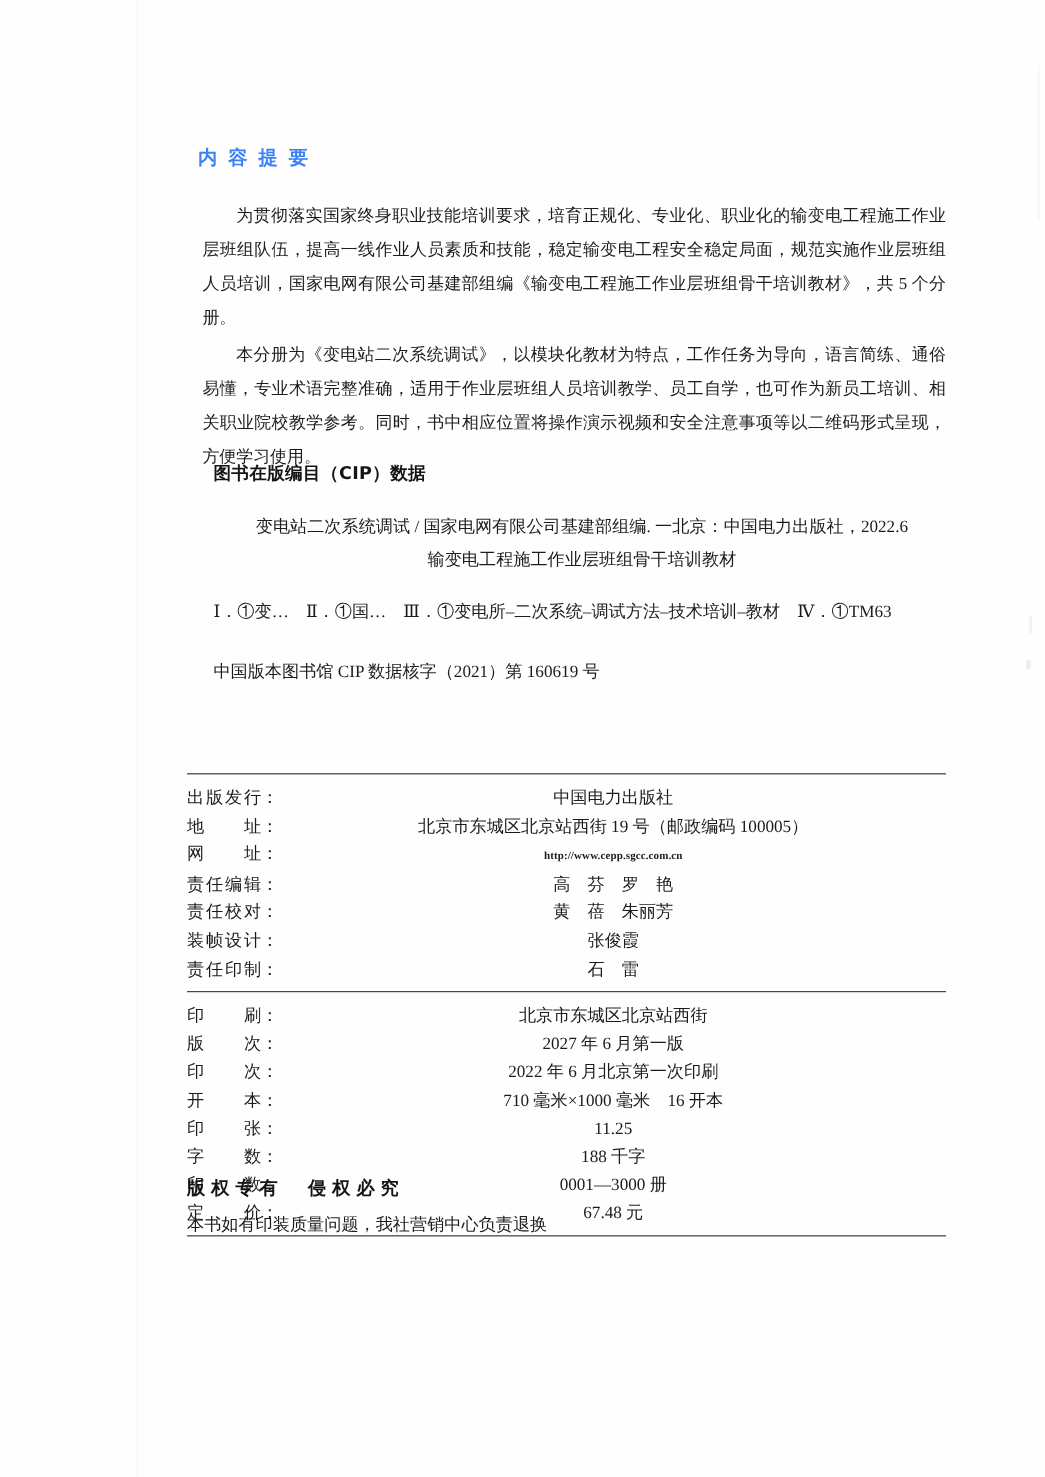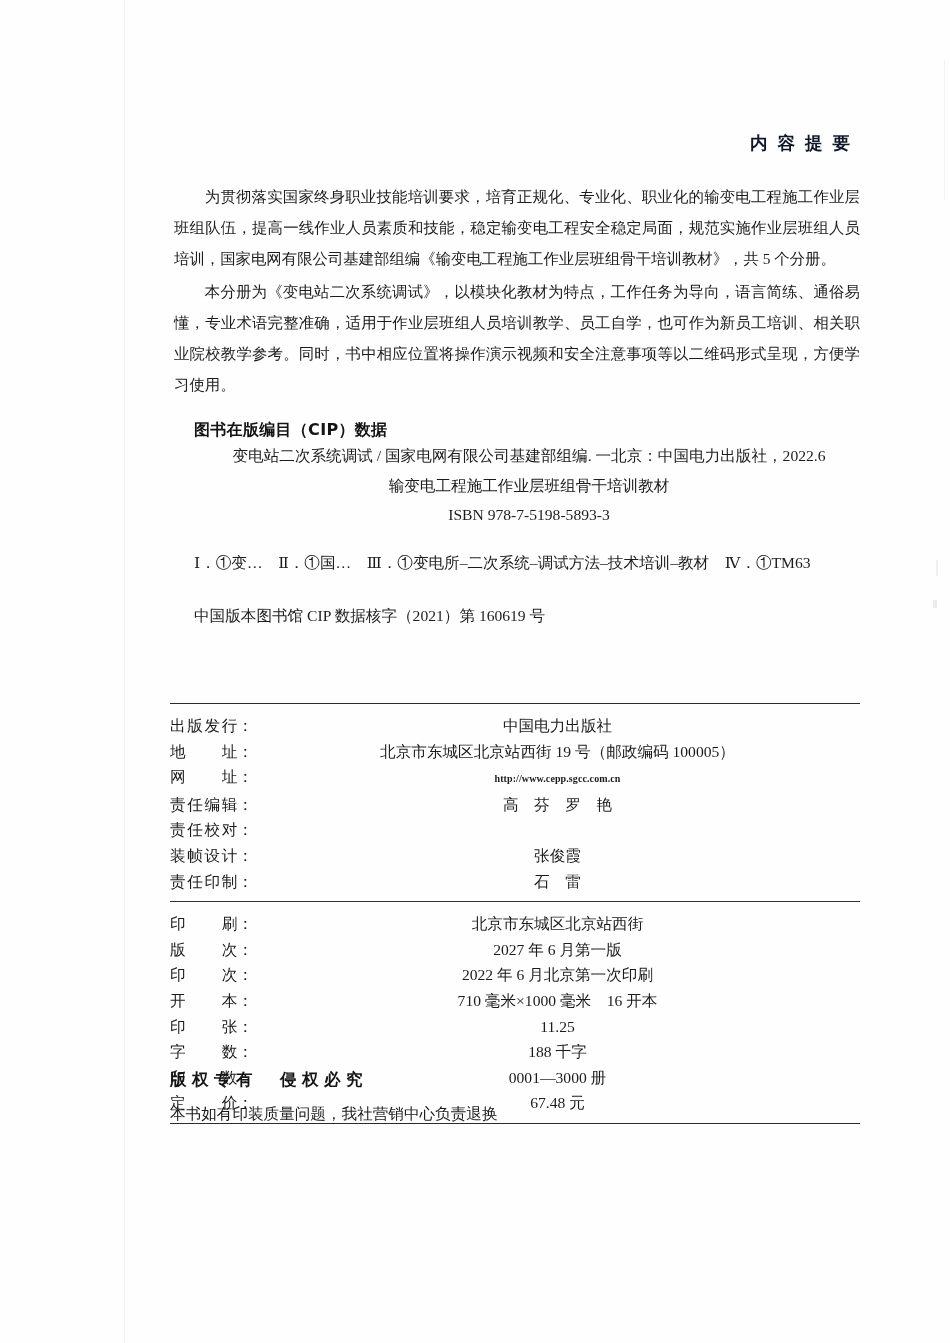--- a/index.html
+++ b/index.html
@@ -51,51 +51,52 @@
   }
 
   
   .summary-block {
     position: absolute;
     left: 170px;
     top: 131px;
     width: 690px;
   }
   .summary-heading {
-    text-align: right;
+    text-align: left;
     font-family: "DejaVu Sans", "Liberation Sans", sans-serif;
     font-weight: bold;
     font-size: 17.5px;
     letter-spacing: 10px;
     text-indent: 10px;
-    color: #0f172a;
+    color: #3b82f6;
     margin-bottom: 26px;
   }
   .summary-para {
     font-size: 15.4px;
     line-height: 31px;
     text-align: justify;
     text-justify: inter-ideograph;
     text-indent: 2em;
     color: #1c1c1c;
-    margin: 0 0 2px 4px;
+    margin: 0 0 2px 14px;
   }
 
   
   .cip-block {
     position: absolute;
     left: 194px;
     top: 420px;
     width: 670px;
   }
   .cip-title {
     font-family: "DejaVu Sans", "Liberation Sans", sans-serif;
     font-weight: bold;
     font-size: 16px;
     color: #141414;
+    margin-bottom: 24px;
     letter-spacing: 0.3px;
   }
   .cip-line {
     font-size: 15.6px;
     line-height: 29.5px;
     color: #1c1c1c;
     white-space: nowrap;
     text-align: center;
   }
   .cip-class {
@@ -198,21 +199,20 @@
   <section class="summary-block">
     <div class="summary-heading">内容提要</div>
     <p class="summary-para">为贯彻落实国家终身职业技能培训要求，培育正规化、专业化、职业化的输变电工程施工作业层班组队伍，提高一线作业人员素质和技能，稳定输变电工程安全稳定局面，规范实施作业层班组人员培训，国家电网有限公司基建部组编《输变电工程施工作业层班组骨干培训教材》，共 5 个分册。</p>
     <p class="summary-para">本分册为《变电站二次系统调试》，以模块化教材为特点，工作任务为导向，语言简练、通俗易懂，专业术语完整准确，适用于作业层班组人员培训教学、员工自学，也可作为新员工培训、相关职业院校教学参考。同时，书中相应位置将操作演示视频和安全注意事项等以二维码形式呈现，方便学习使用。</p>
   </section>
 
   <section class="cip-block">
     <div class="cip-title">图书在版编目（CIP）数据</div>
     <div class="cip-line">变电站二次系统调试 / 国家电网有限公司基建部组编. 一北京：中国电力出版社，2022.6</div>
     <div class="cip-line">输变电工程施工作业层班组骨干培训教材</div>
-    <div class="cip-line">ISBN 978-7-5198-5893-3</div>
     <div class="cip-class">Ⅰ．①变…　Ⅱ．①国…　Ⅲ．①变电所–二次系统–调试方法–技术培训–教材　Ⅳ．①TM63</div>
     <div class="cip-core">中国版本图书馆 CIP 数据核字（2021）第 160619 号</div>
   </section>
 
   <section class="pub-area">
     <div class="rule"></div>
     <div class="info-group" id="group1">
         <div class="info-row">
           <span class="info-label">
             <span>出</span>
@@ -250,20 +250,21 @@
           <span class="info-value">高　芬　罗　艳</span>
         </div>
         <div class="info-row">
           <span class="info-label">
             <span>责</span>
             <span>任</span>
             <span>校</span>
             <span>对</span>
           </span>
           <span class="info-colon">：</span>
+          <span class="info-value">黄　蓓　朱丽芳</span>
         </div>
         <div class="info-row">
           <span class="info-label">
             <span>装</span>
             <span>帧</span>
             <span>设</span>
             <span>计</span>
           </span>
           <span class="info-colon">：</span>
           <span class="info-value">张俊霞</span>

